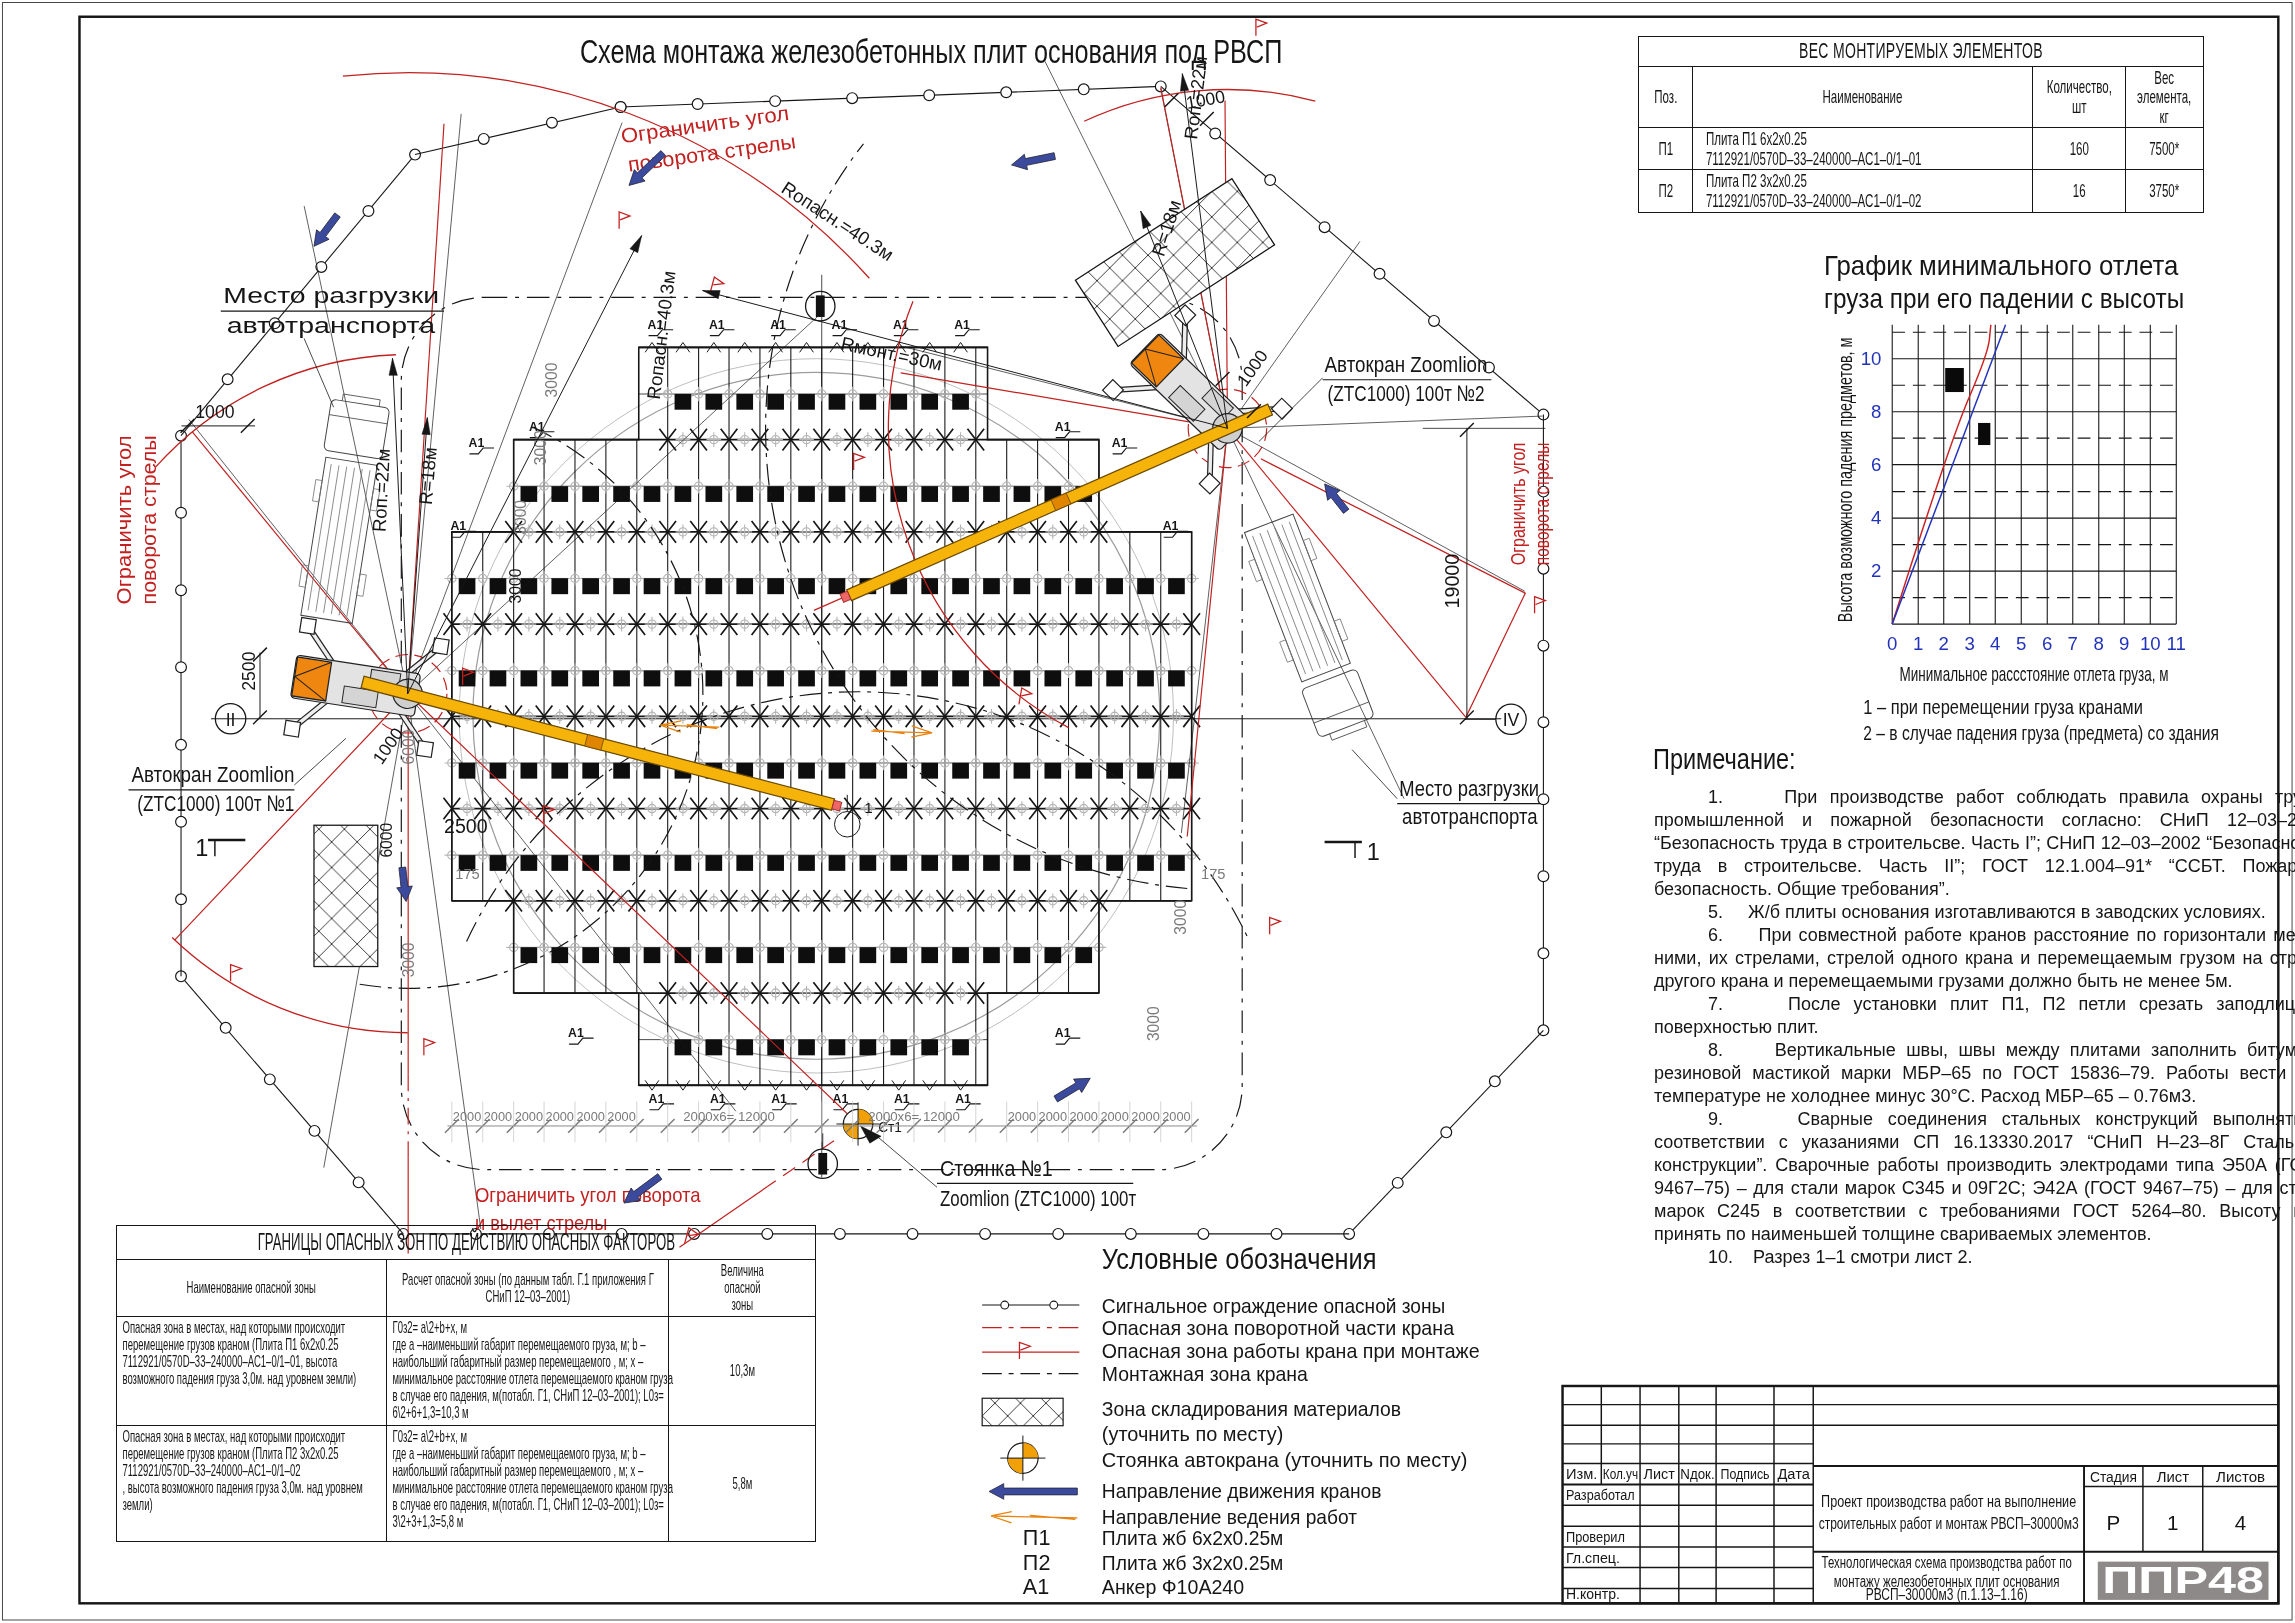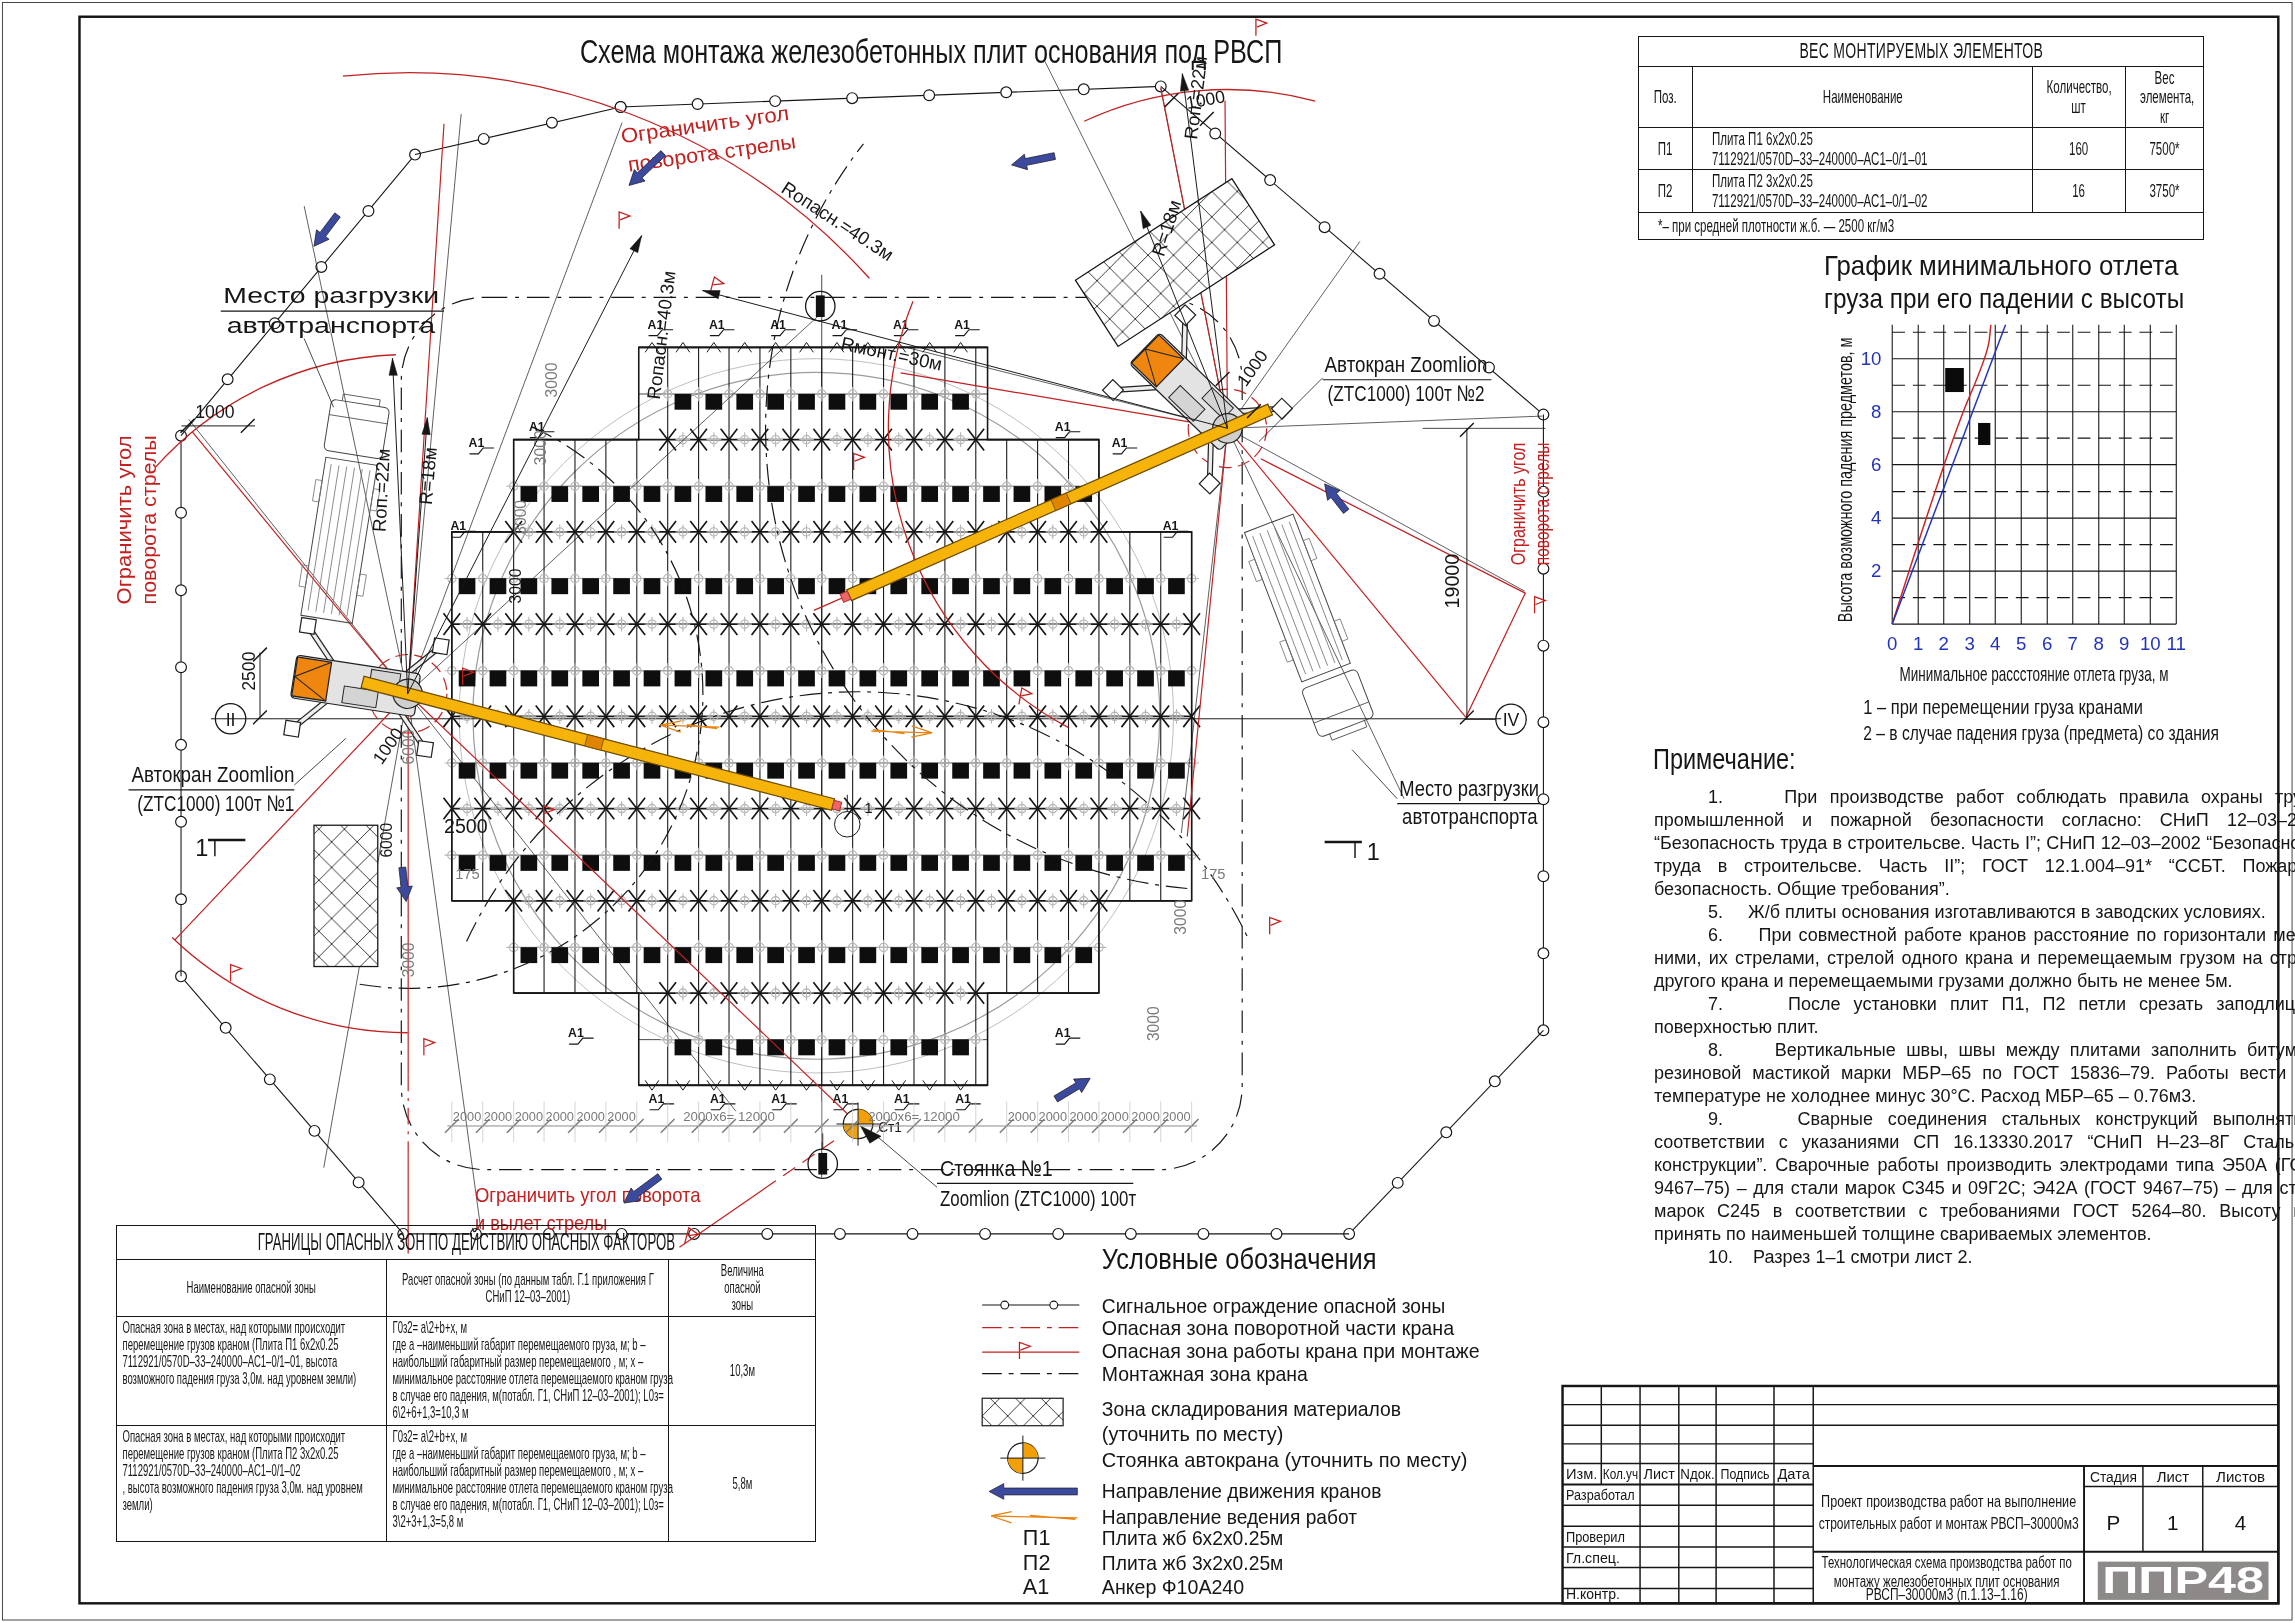--- a/index.html
+++ b/index.html
@@ -1,19 +1,19 @@
 <!DOCTYPE html>
 <html style="font-size:7.9px"><head><meta charset="utf-8">
 <style>
 html,body{margin:0;padding:0;background:#fff}
 #page{position:relative;width:2295px;height:1623px;background:#fff;overflow:hidden;
  font-family:"Liberation Sans",sans-serif;color:#161616}
 .abs{position:absolute}
 table.gt{border-collapse:collapse;table-layout:fixed}
-table.gt td{border:1.5px solid #161616;font-size:18.6px;line-height:19.6px;vertical-align:middle;padding:1px 14px}
+table.gt td{border:1.5px solid #161616;font-size:18.6px;line-height:19.6px;vertical-align:middle;padding:1px 8px}
 table.gt.dz td{font-size:17px;line-height:17px;padding:2px 0}
 .dz .cxl{transform:scaleX(.56);width:178.6%;padding-left:9.8px}
 .dz .cxc{transform:scaleX(.56);width:178.6%;margin-left:-39.3%}
 .cxl{transform:scaleX(.62);transform-origin:0 50%;width:161.3%;padding-left:7.9px}
 .cxc{transform:scaleX(.62);transform-origin:50% 50%;width:161.3%;margin-left:-30.65%;text-align:center}
 .notes{font-size:18px;line-height:23px;text-align:justify}
 .notes p{margin:0;text-indent:54px}
 </style></head>
 <body>
 <div id="page">
@@ -1552,25 +1552,20 @@
  <td>
               <div class="cxl">Плита П2 3х2х0.25<br>7112921/0570D–33–240000–АС1–0/1–02</div>
             </td>
  <td style="text-align:center">
               <div class="cxc">16</div>
             </td>
  <td style="text-align:center">
               <div class="cxc">3750*</div>
             </td>
 </tr>
-<tr>
-            <td colspan="4" style="height:24.5px">
-              <div class="cxl">*– при средней плотности ж.б. — 2500 кг/м3</div>
-            </td>
-          </tr>
 </tbody>
       </table>
 </div>
 
 <div class="abs" style="left:1653px;top:742px;font-size:29.4px;transform:scaleX(.80);transform-origin:0 0">Примечание:</div>
 
 <div class="abs notes" style="left:1654px;top:786px;width:673px">
 <p>1.&nbsp;&nbsp;&nbsp;&nbsp;&nbsp;При производстве работ соблюдать правила охраны труда, промышленной и пожарной безопасности согласно: СНиП 12–03–2001 “Безопасность труда в строительсве. Часть I”; СНиП 12–03–2002 “Безопасность труда в строительсве. Часть II”; ГОСТ 12.1.004–91* “ССБТ. Пожарная безопасность. Общие требования”.</p>
 <p>5.&nbsp;&nbsp;&nbsp;&nbsp;&nbsp;Ж/б плиты основания изготавливаются в заводских условиях.</p>
 <p>6.&nbsp;&nbsp;&nbsp;&nbsp;&nbsp;При совместной работе кранов расстояние по горизонтали между ними, их стрелами, стрелой одного крана и перемещаемым грузом на стреле другого крана и перемещаемыми грузами должно быть не менее 5м.</p>

